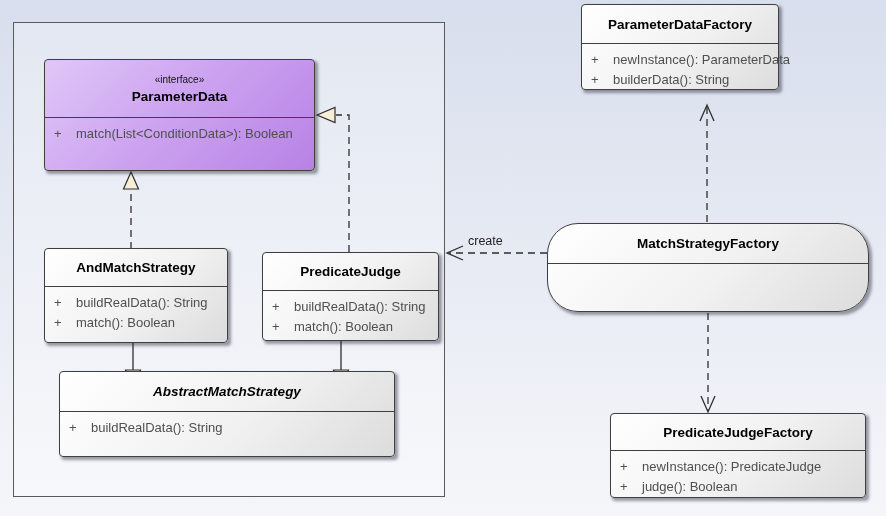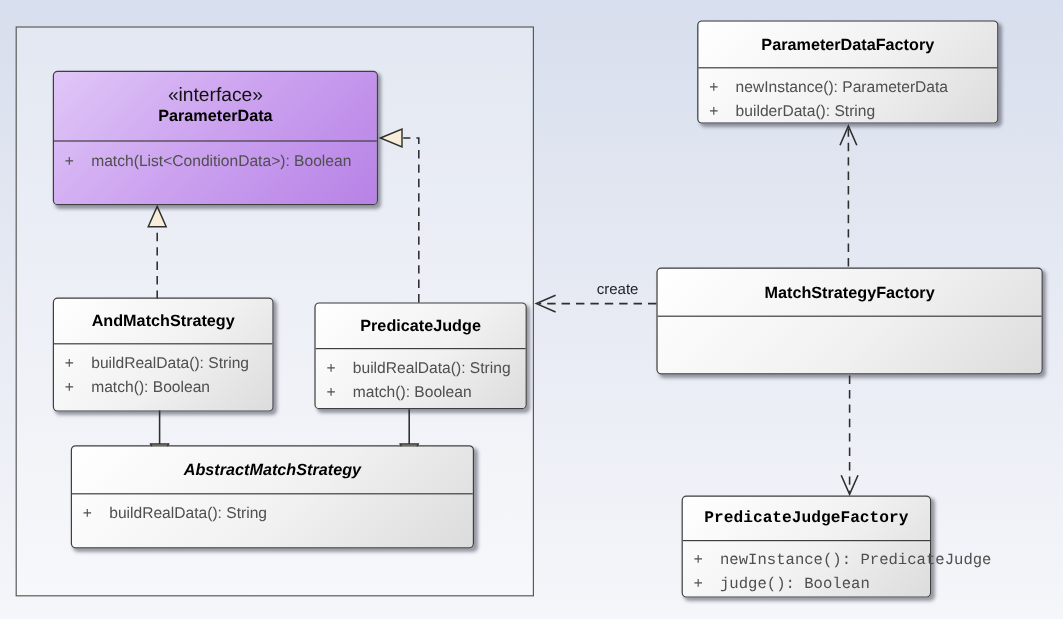--- a/index.html
+++ b/index.html
@@ -23,29 +23,29 @@
     background:linear-gradient(135deg,#ffffff 0%,#f1f1f1 55%,#dcdcdc 100%);
     box-shadow:2.5px 2.5px 3px rgba(40,40,60,0.45);
   }
   .uml-class.iface{
     background:linear-gradient(135deg,#e0c7f7 0%,#cda4f0 45%,#b782e6 100%);
   }
   .uml-class .header{
     display:flex;flex-direction:column;align-items:center;justify-content:center;
     border-bottom:1px solid #3f3f3f;box-sizing:border-box;
   }
-  .stereotype{font-size:16px;color:#111;line-height:16px;}
+  .stereotype{font-size:10px;color:#111;line-height:16px;}
   .cname{font-size:13.5px;font-weight:bold;color:#000;line-height:17px;}
   .cname.abstract{font-style:italic;}
   .members{padding:6px 6px 0 9px;}
   .member{font-size:13px;color:#4f4f4f;line-height:20px;white-space:nowrap;}
   .member .vis{display:inline-block;width:22px;}
 
   #lbl-create{
-    position:absolute;left:468px;top:234px;width:64px;text-align:right;
+    position:absolute;left:468px;top:234px;width:64px;text-align:left;
     font-size:12.5px;color:#222;
   }
 
   svg.connectors{position:absolute;inset:0;width:886px;height:516px;}
   .dash{stroke:#2e2e2e;stroke-width:1.3;fill:none;stroke-dasharray:7 5;}
   .solid{stroke:#2e2e2e;stroke-width:1.3;fill:none;}
   .tri{fill:#f8eed8;stroke:#2e2e2e;stroke-width:1.2;}
   .open-arrow{fill:none;stroke:#2e2e2e;stroke-width:1.3;}
 </style>
 </head>
@@ -139,41 +139,41 @@
     <div class="header" style="height:40px;">
       <div class="cname abstract">AbstractMatchStrategy</div>
     </div>
     <div class="members">
       <div class="member">
         <span class="vis">+</span><span>buildRealData(): String</span>
       </div>
     </div>
   </div>
 
-  <div class="uml-class" style="left:581px;top:17px;width:251px;height:86px;">
+  <div class="uml-class" style="left:581px;top:4px;width:198px;height:86px;">
     <div class="header" style="height:39px;">
       <div class="cname">ParameterDataFactory</div>
     </div>
     <div class="members">
       <div class="member">
         <span class="vis">+</span><span>newInstance(): ParameterData</span>
       </div>
       <div class="member">
         <span class="vis">+</span><span>builderData(): String</span>
       </div>
     </div>
   </div>
 
-  <div class="uml-class" style="left:547px;top:223px;width:322px;height:89px;">
+  <div class="uml-class" style="left:547px;top:223px;width:322px;height:89px;border-radius:31px;">
     <div class="header" style="height:40px;">
       <div class="cname">MatchStrategyFactory</div>
     </div>
   </div>
 
-  <div class="uml-class" style="left:568px;top:413px;width:208px;height:85px;font-family:Liberation Mono, monospace;">
+  <div class="uml-class" style="left:610px;top:413px;width:256px;height:85px;">
     <div class="header" style="height:37px;">
       <div class="cname">PredicateJudgeFactory</div>
     </div>
     <div class="members">
       <div class="member">
         <span class="vis">+</span><span>newInstance(): PredicateJudge</span>
       </div>
       <div class="member">
         <span class="vis">+</span><span>judge(): Boolean</span>
       </div>

